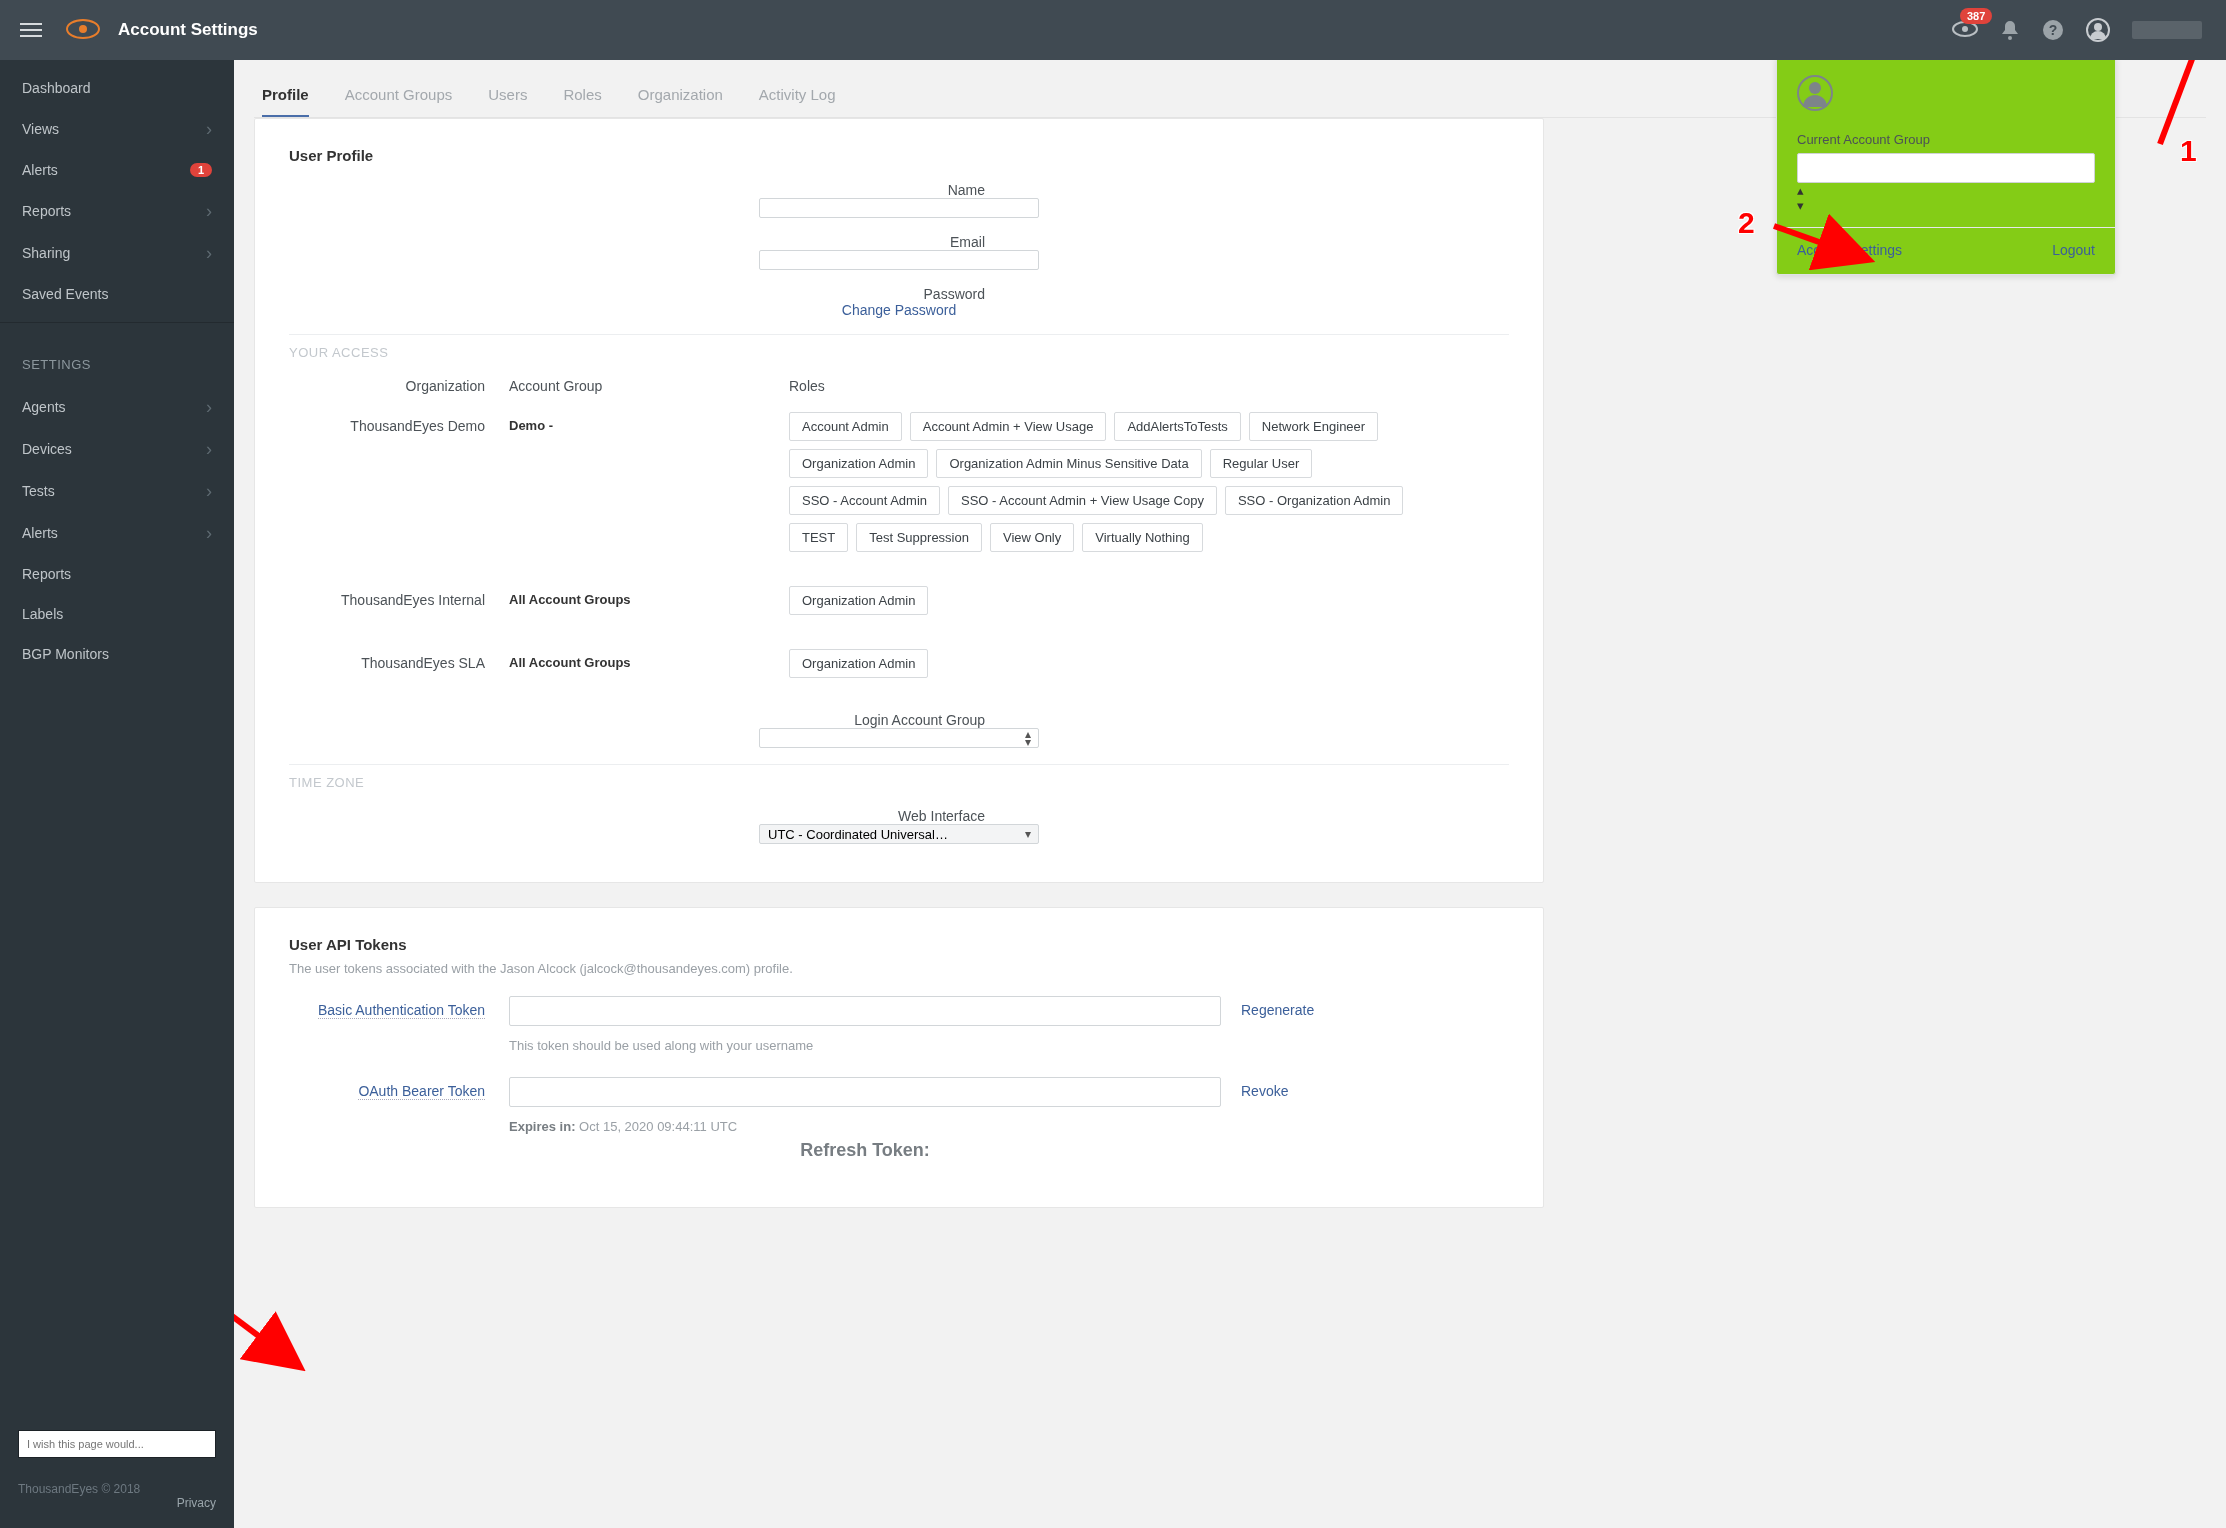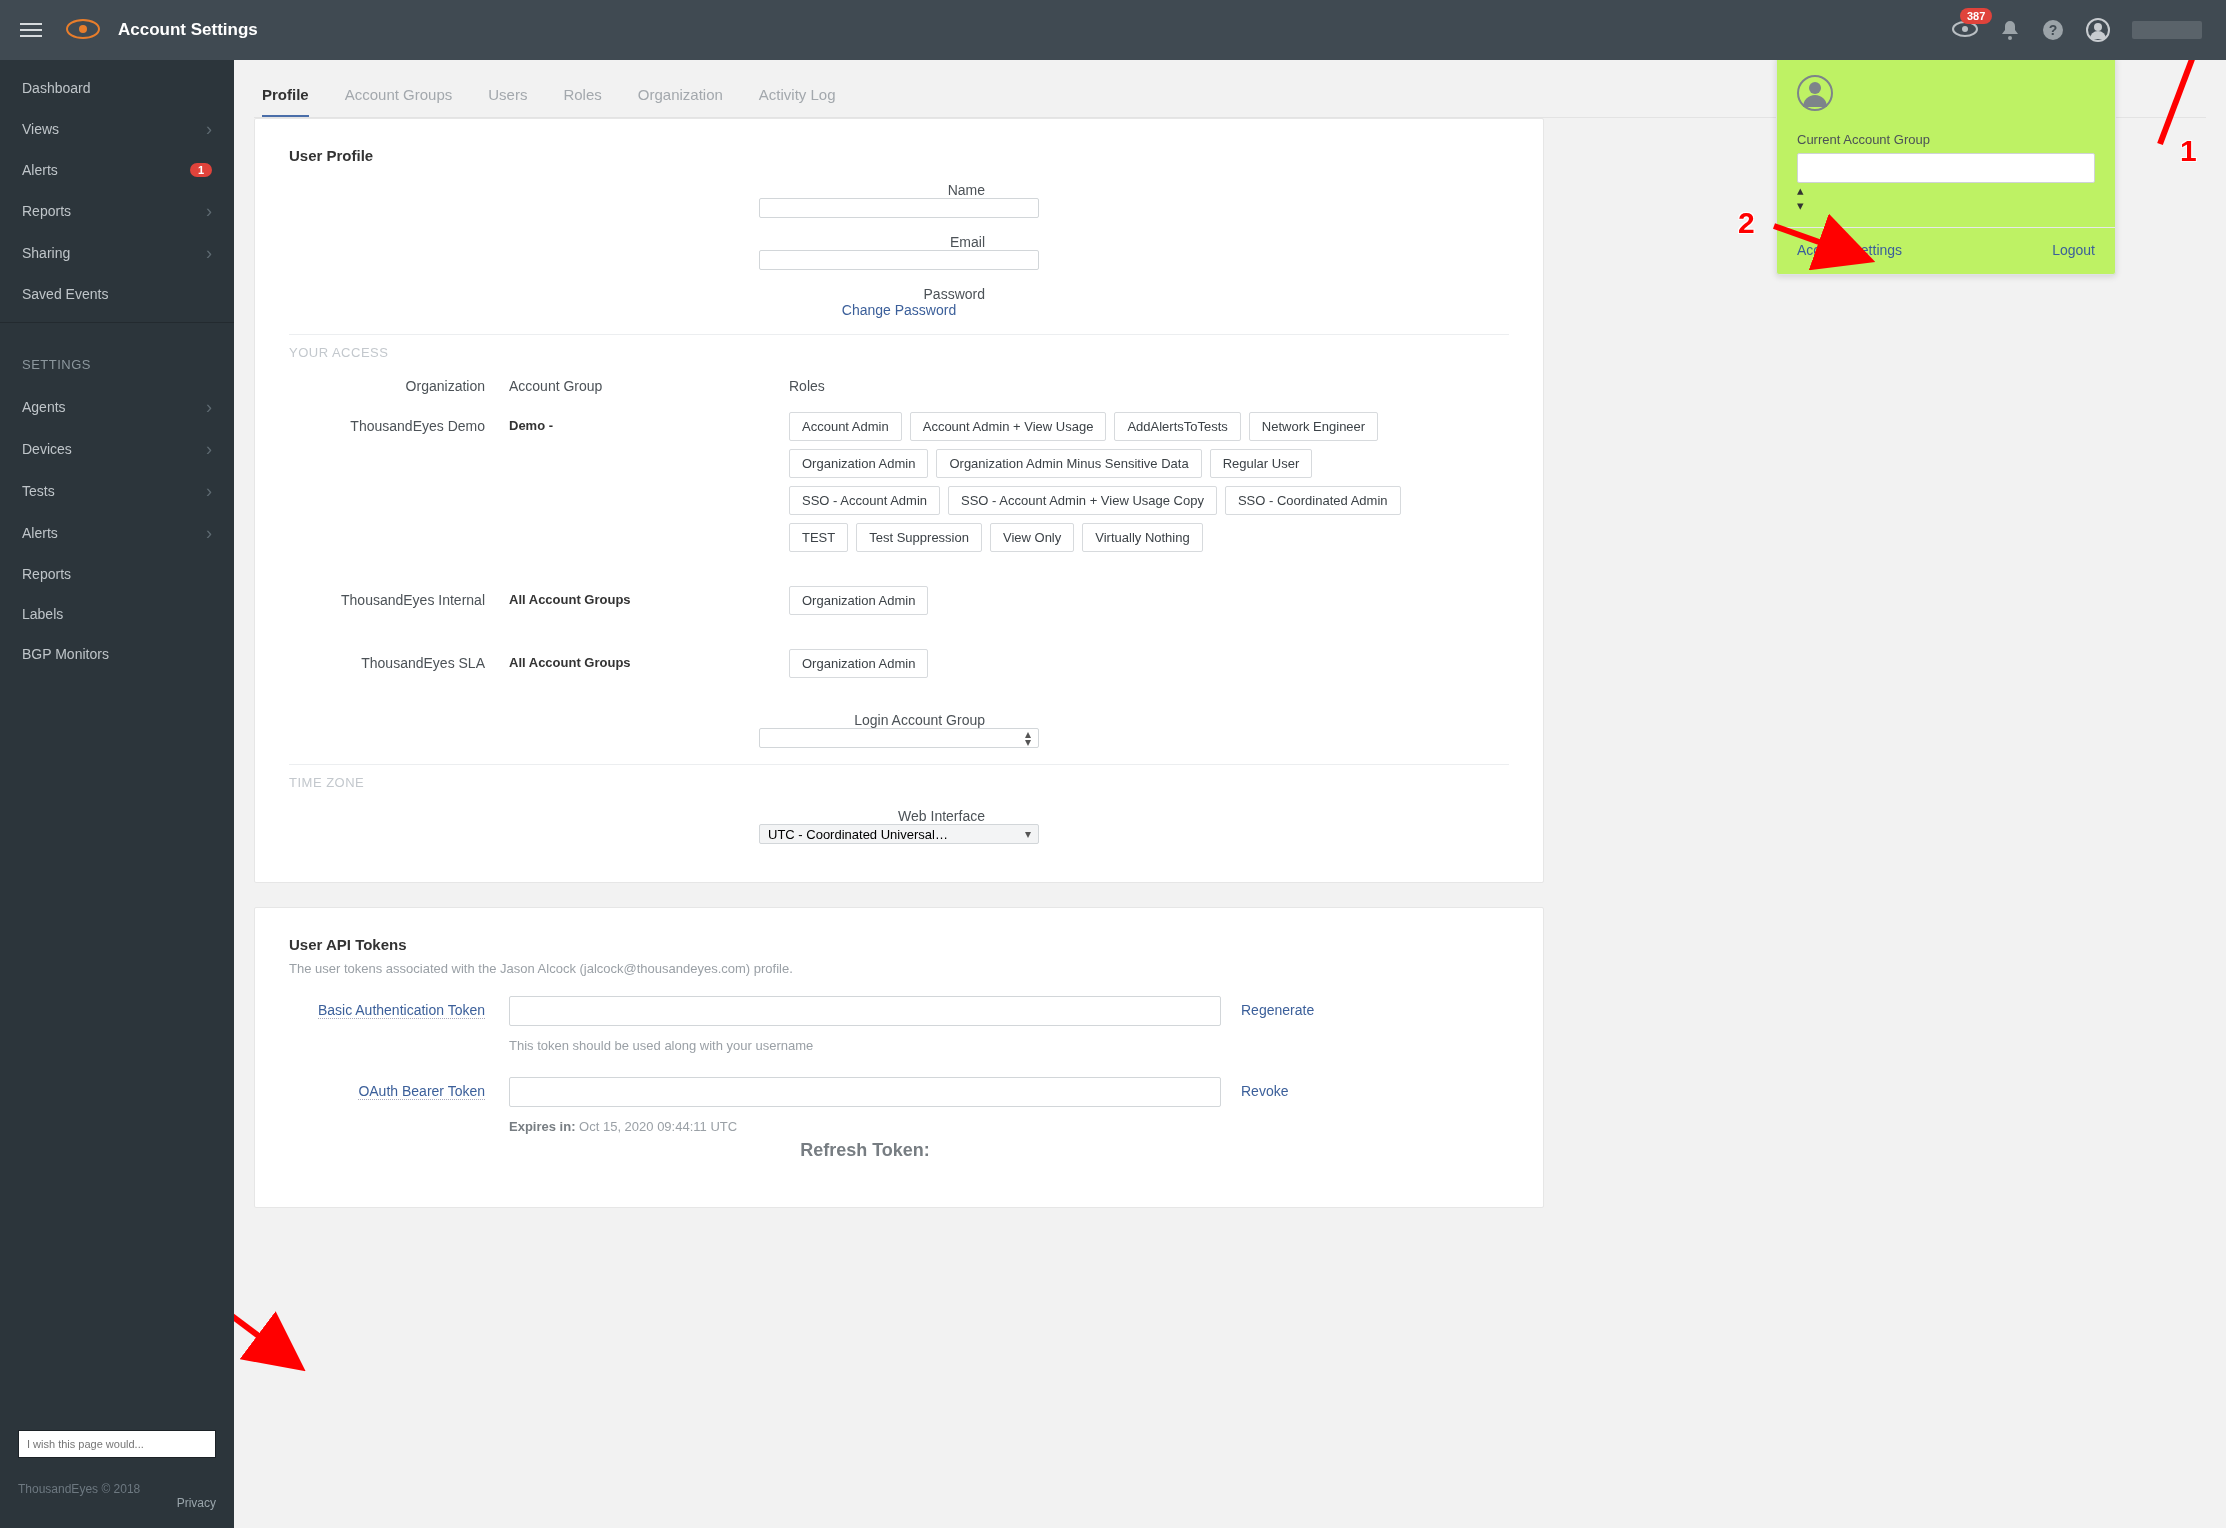--- a/index.html
+++ b/index.html
@@ -115,21 +115,21 @@
     .token-label span { color: #3b5f9a; border-bottom: 1px dotted #aab; cursor: help; font-size: 14px; }
     .token-input { width: 712px; height: 30px; border: 1px solid #d2d6d9; border-radius: 2px; background: #fff; }
     .token-action { color: #3b5f9a; font-size: 14px; margin-left: 20px; cursor: pointer; padding-top: 6px; }
     .token-hint { color: #9aa0a6; font-size: 13px; margin-top: 12px; }
     .token-hint b { color: #777d82; font-weight: 600; }
     .refresh-line { text-align: center; color: #777d82; font-size: 18px; font-weight: 700; margin-top: 6px; width: 712px; }
 
     
     .user-dropdown {
       position: absolute; top: -4px; right: 110px; width: 340px;
-      background: #bef264; border: 1px solid #dfe2e4; border-radius: 3px;
+      background: #84cc16; border: 1px solid #dfe2e4; border-radius: 3px;
       box-shadow: 0 2px 6px rgba(0,0,0,.12); z-index: 50;
     }
     .user-dropdown .ud-top { padding: 18px 20px 14px; }
     .ud-avatar { margin-bottom: 18px; }
     .ud-label { font-size: 13px; color: #4c5257; margin-bottom: 6px; }
     .ud-select-wrap { position: relative; }
     .ud-select {
       width: 100%; height: 30px; border: 1px solid #cfd3d6; border-radius: 2px;
       background: #fff; padding: 0 8px; appearance: none;
     }
@@ -358,21 +358,21 @@
             <div class="pills">
               <span class="pill">Account Admin</span>
               <span class="pill">Account Admin + View Usage</span>
               <span class="pill">AddAlertsToTests</span>
               <span class="pill">Network Engineer</span>
               <span class="pill">Organization Admin</span>
               <span class="pill">Organization Admin Minus Sensitive Data</span>
               <span class="pill">Regular User</span>
               <span class="pill">SSO - Account Admin</span>
               <span class="pill">SSO - Account Admin + View Usage Copy</span>
-              <span class="pill">SSO - Coordinated Admin</span>
+              <span class="pill">SSO - Organization Admin</span>
               <span class="pill">TEST</span>
               <span class="pill">Test Suppression</span>
               <span class="pill">View Only</span>
               <span class="pill">Virtually Nothing</span>
             </div>
           </div>
           <div class="access-row">
             <div class="form-label">ThousandEyes Internal</div>
             <div class="col-ag">All Account Groups</div>
             <div class="pills">

